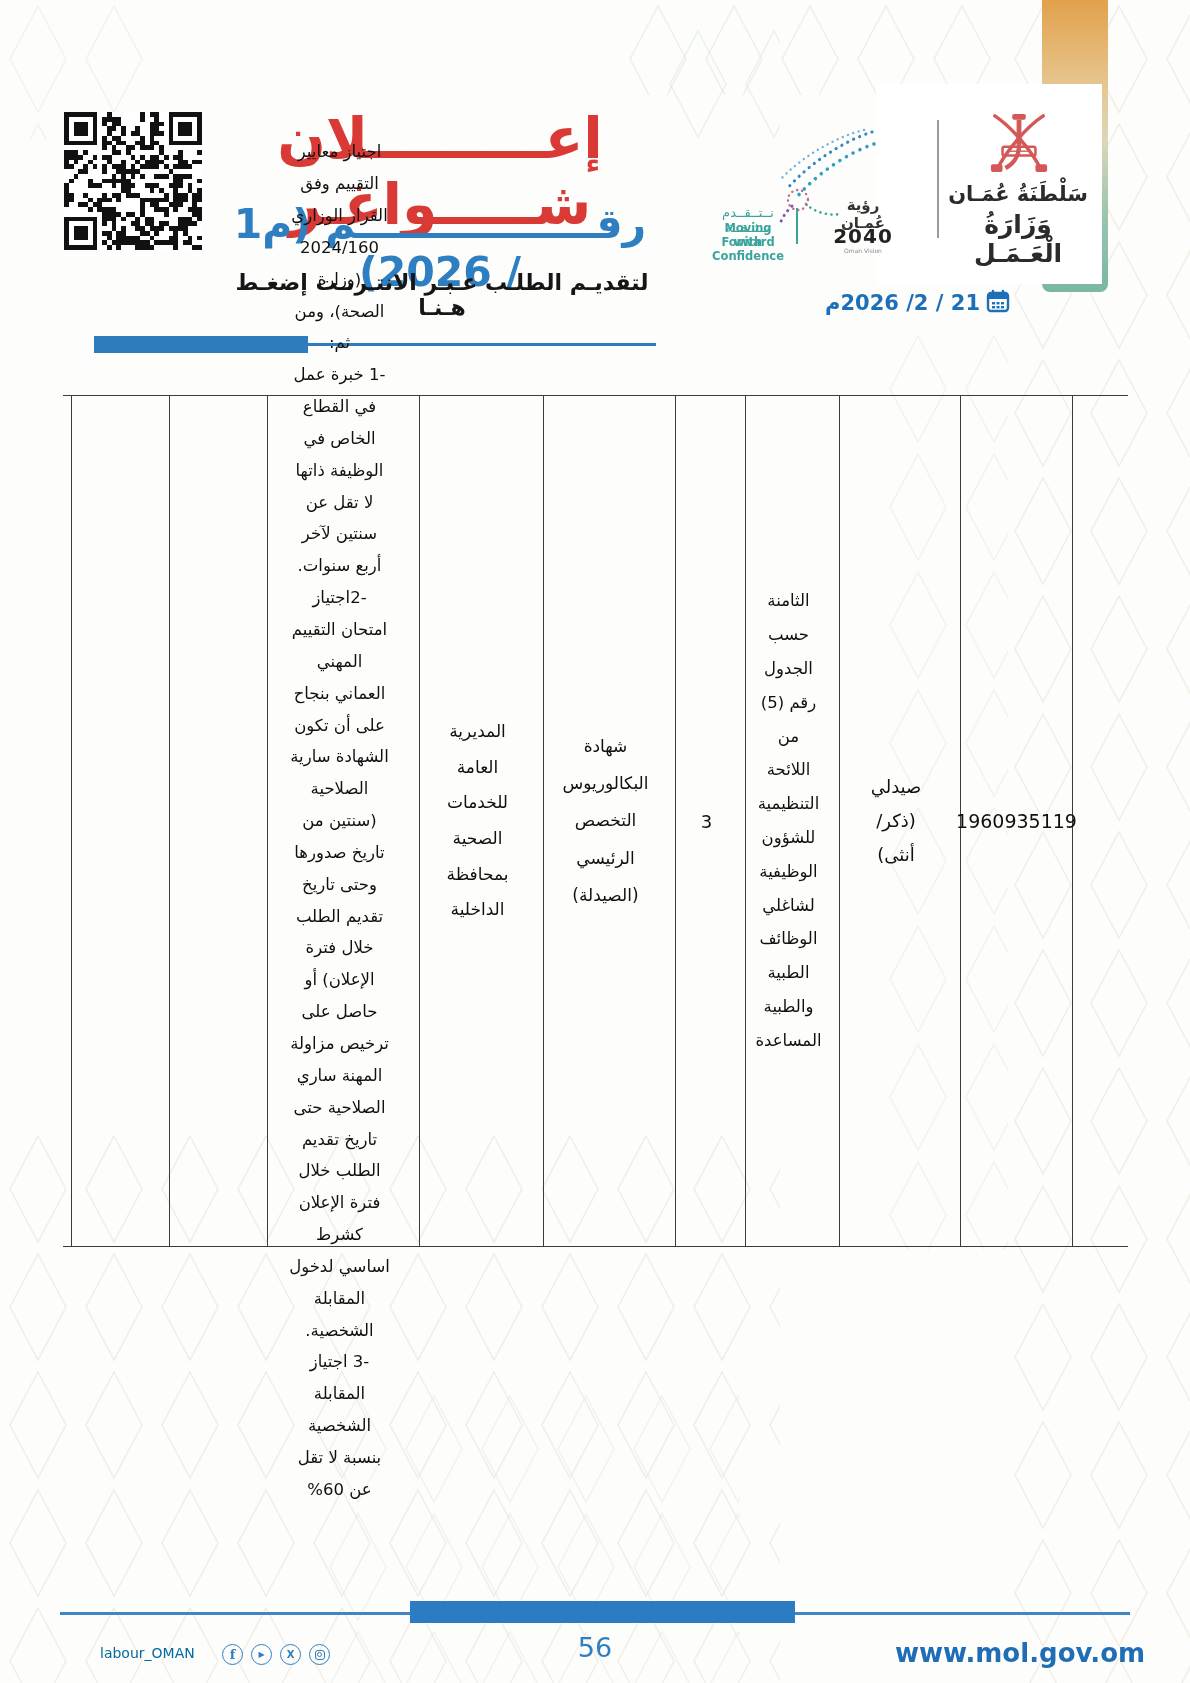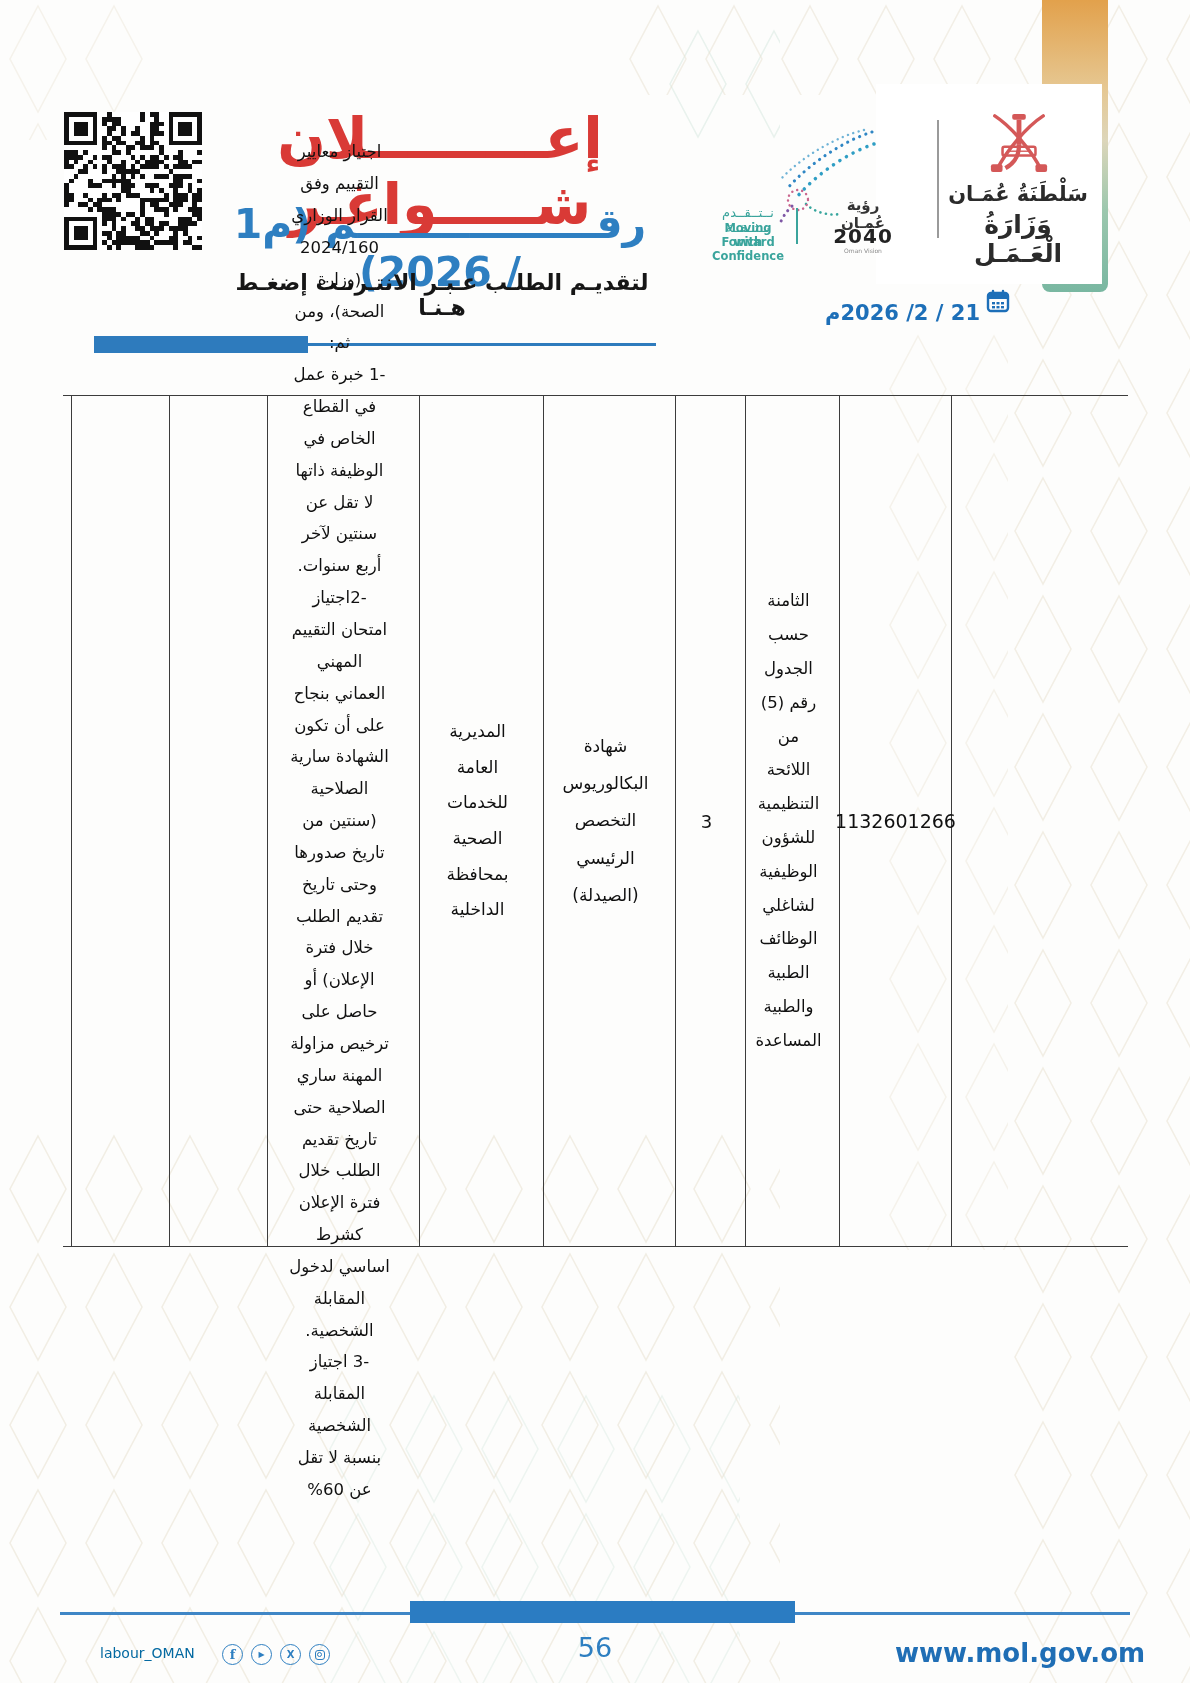--- a/index.html
+++ b/index.html
@@ -9,21 +9,21 @@
   .pat{position:absolute;z-index:0;pointer-events:none;}
   .band{position:absolute;left:1042px;top:0;width:66px;height:292px;z-index:1;
         border-radius:0 0 8px 8px;
         background:linear-gradient(180deg,#e2a14c 0%,#e6c791 30%,#ddd6ba 48%,#9cc7ae 72%,#79b7a1 100%);}
   .logo-box{position:absolute;left:876px;top:84px;width:226px;height:200px;background:#ffffff;z-index:2;}
   .z2{z-index:2;} .z3{z-index:3;}
   .red-title{font-size:57px;font-weight:800;color:#d93a36;text-align:center;direction:rtl;line-height:1.15;}
   .blue-title{font-size:41px;font-weight:800;color:#2e7fc1;text-align:center;direction:rtl;}
   .apply{font-size:22px;font-weight:700;color:#161616;text-align:center;direction:rtl;}
   .bar{background:#2e7bbd;}
-  .date-txt{font-size:21px;font-weight:800;color:#1d6fb8;direction:rtl;text-align:right;margin-top:10px;}
+  .date-txt{font-size:21px;font-weight:800;color:#1d6fb8;direction:rtl;text-align:right;}
   .cal{width:24px;height:24px;}
   .country{font-size:21px;font-weight:700;color:#2b2b2b;text-align:center;direction:rtl;}
   .ministry{font-size:25px;font-weight:700;color:#2b2b2b;text-align:center;direction:rtl;}
   .vdiv{background:#9a9a9a;width:2px;}
   .vis-t{font-size:15px;font-weight:700;color:#333;text-align:center;direction:rtl;}
   .vis-y{font-size:20px;font-weight:800;color:#222;text-align:center;letter-spacing:1px;}
   .vis-s{font-size:6px;color:#8a8a8a;text-align:center;}
   .tag-ar{font-size:13px;font-weight:400;color:#3aa49c;text-align:center;direction:rtl;}
   .tag-en{font-size:11.5px;font-weight:700;color:#3aa49c;text-align:center;line-height:1.25;}
   .tline{background:#3aa49c;width:2px;}
@@ -511,21 +511,22 @@
     <div class="tcell" style="width:90px;"></div>
     <div class="tcell" style="width:90px;"></div>
     <div class="tcell c-cond" style="width:144px;">اجتياز معايير التقييم وفق القرار الوزاري 2024/160 (وزارة الصحة)، ومن ثم:
 -1 خبرة عمل في القطاع الخاص في الوظيفة ذاتها لا تقل عن سنتين لآخر أربع سنوات.
 -2اجتياز امتحان التقييم المهني العماني بنجاح على أن تكون الشهادة سارية الصلاحية (سنتين من تاريخ صدورها وحتى تاريخ تقديم الطلب خلال فترة الإعلان) أو حاصل على ترخيص مزاولة المهنة ساري الصلاحية حتى تاريخ تقديم الطلب خلال فترة الإعلان كشرط اساسي لدخول المقابلة الشخصية.
 -3 اجتياز المقابلة الشخصية بنسبة لا تقل عن 60%</div>
     <div class="tcell c-work" style="width:116px;">المديرية العامة للخدمات الصحية بمحافظة الداخلية</div>
     <div class="tcell c-qual" style="width:124px;">شهادة البكالوريوس التخصص الرئيسي (الصيدلة)</div>
     <div class="tcell c-count" style="width:62px;">3</div>
     <div class="tcell c-grade" style="width:86px;">الثامنة حسب الجدول رقم (5) من اللائحة التنظيمية للشؤون الوظيفية لشاغلي الوظائف الطبية والطبية المساعدة</div>
-    <div class="tcell c-num" style="width:113px;">1132601266</div>
+    <div class="tcell c-title" style="width:113px;">صيدلي (ذكر/ أنثى)</div>
+    <div class="tcell c-num" style="width:113px;">1960935119</div>
   </div>
 
   <div class="f-line"></div>
   <div class="f-rect"></div>
   <div class="abs z3 pageno" style="left:545px;top:1632px;width:100px;">56</div>
   <div class="abs z3 handle" style="left:100px;top:1645px;">labour_OMAN</div>
   <div class="abs z3 sico" style="left:222px;top:1644px;">
       <span class="sif">f</span>
     </div>
   <div class="abs z3 sico" style="left:251px;top:1644px;">

